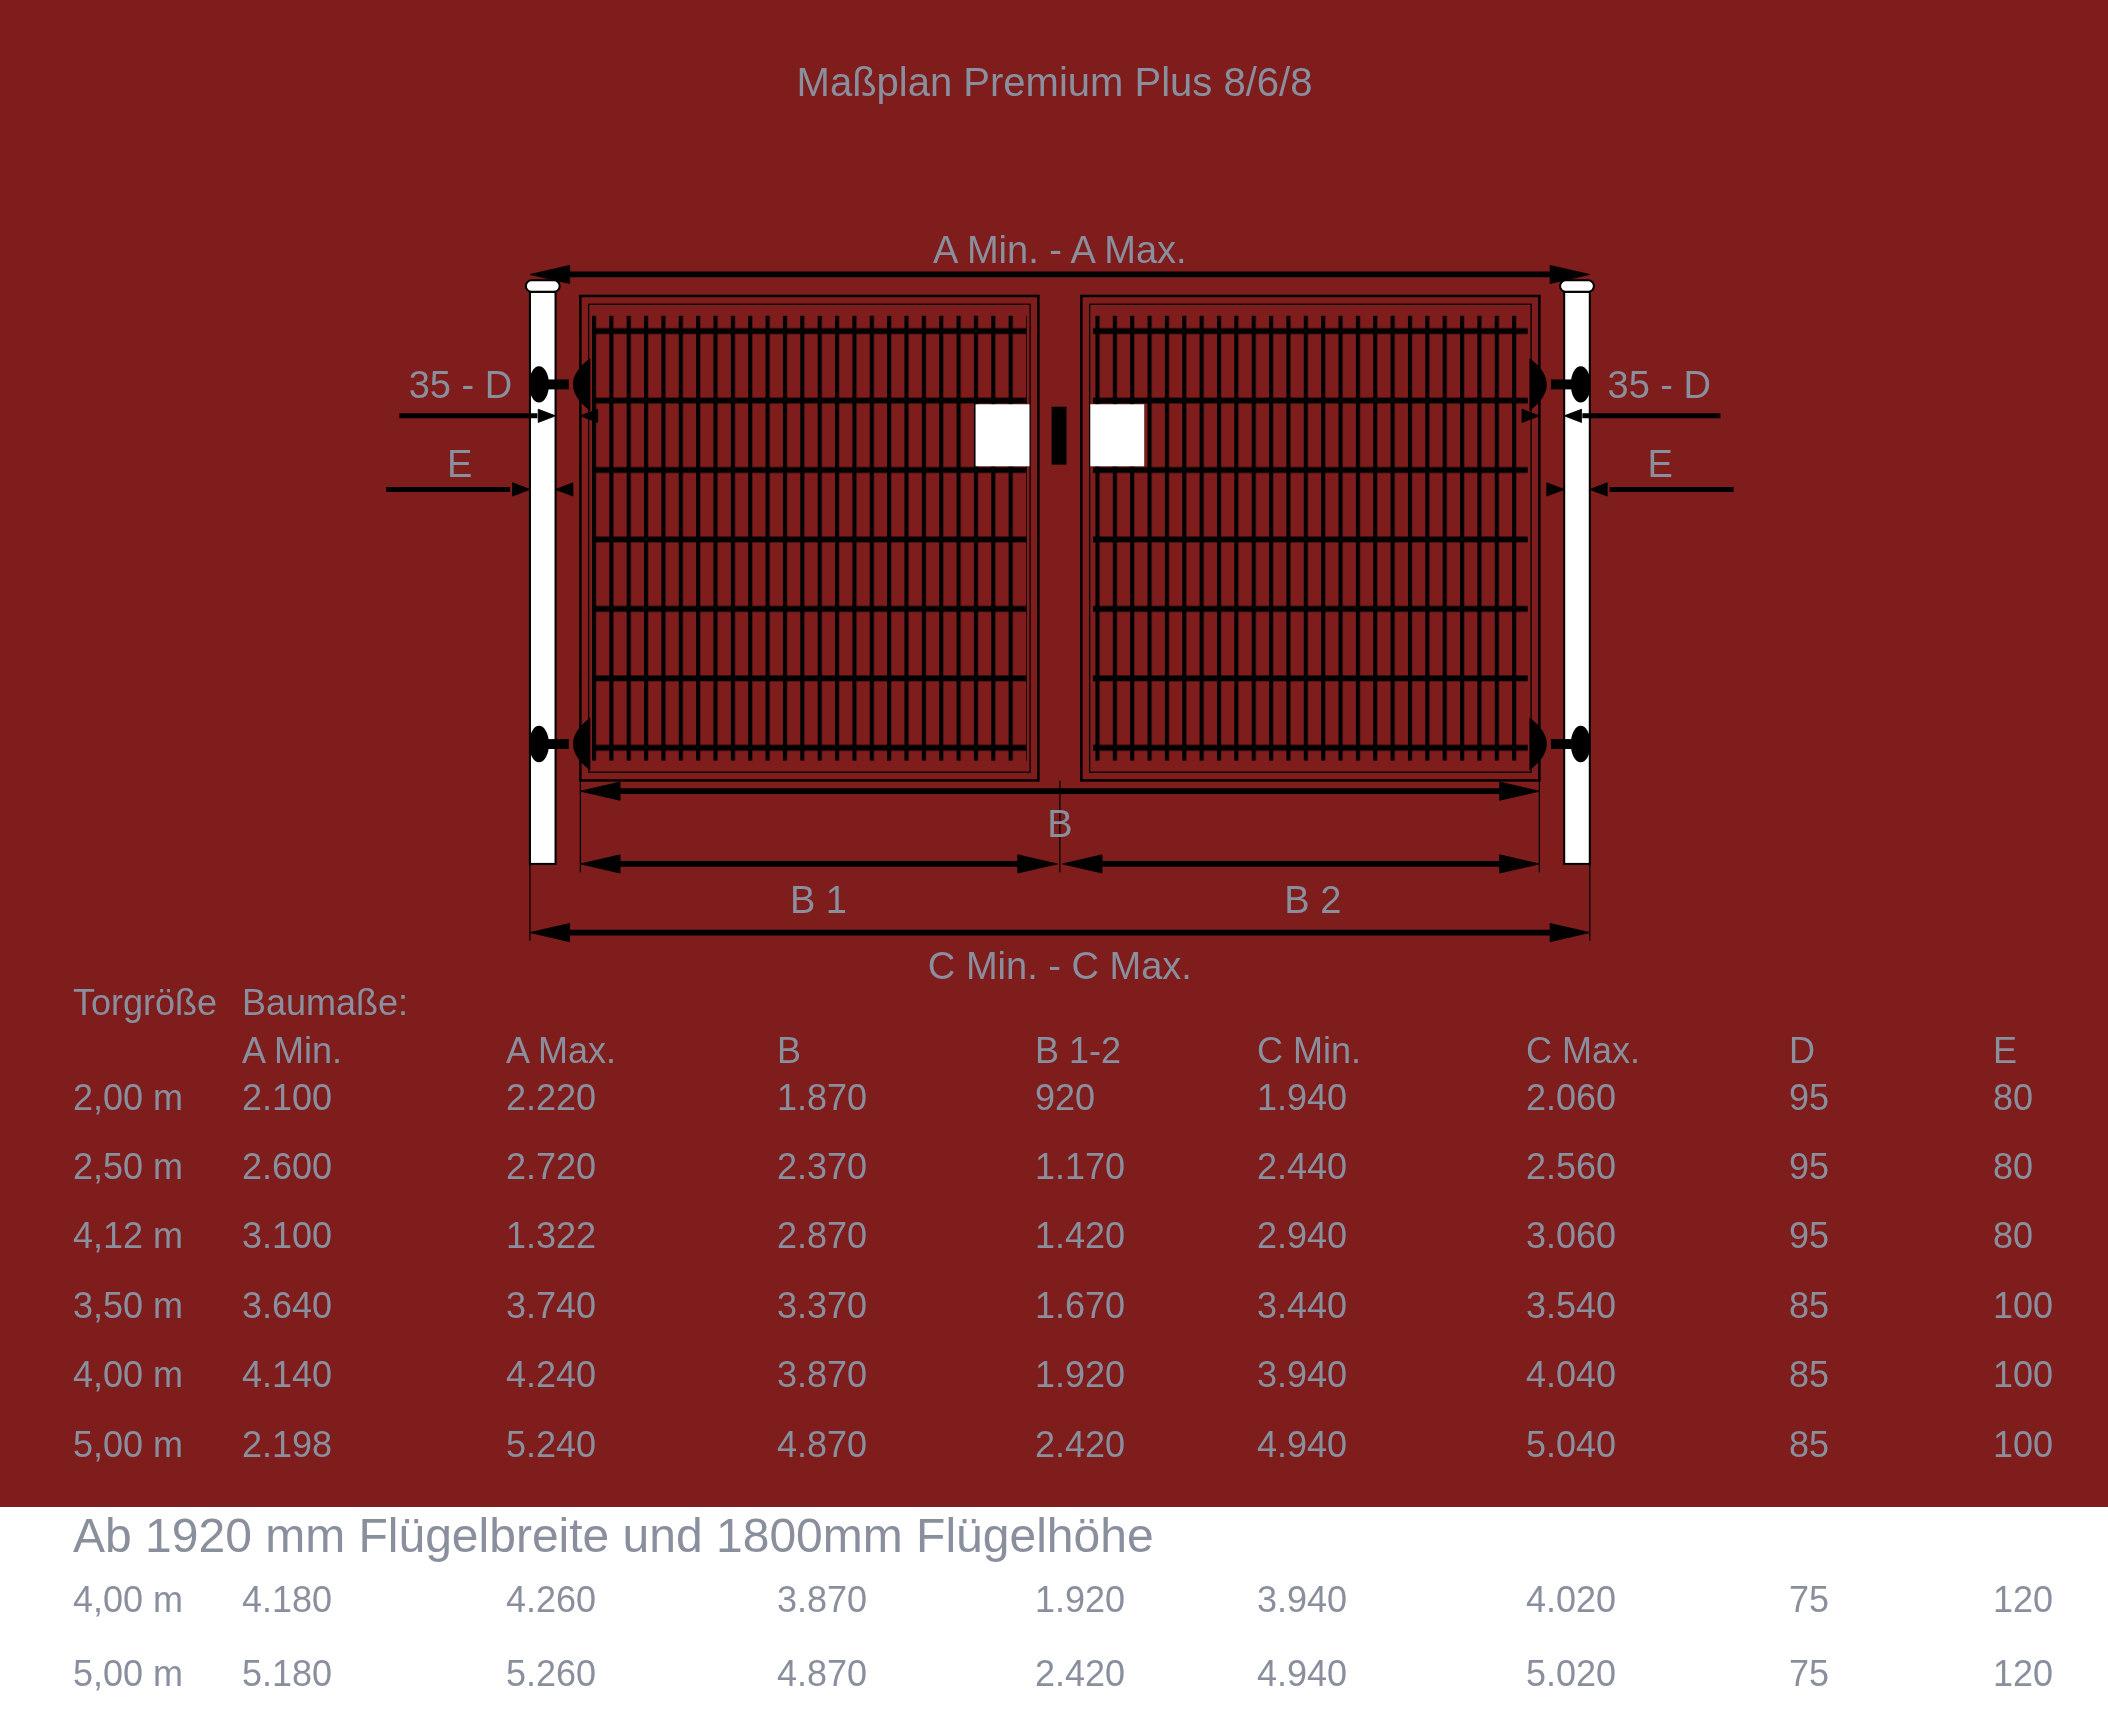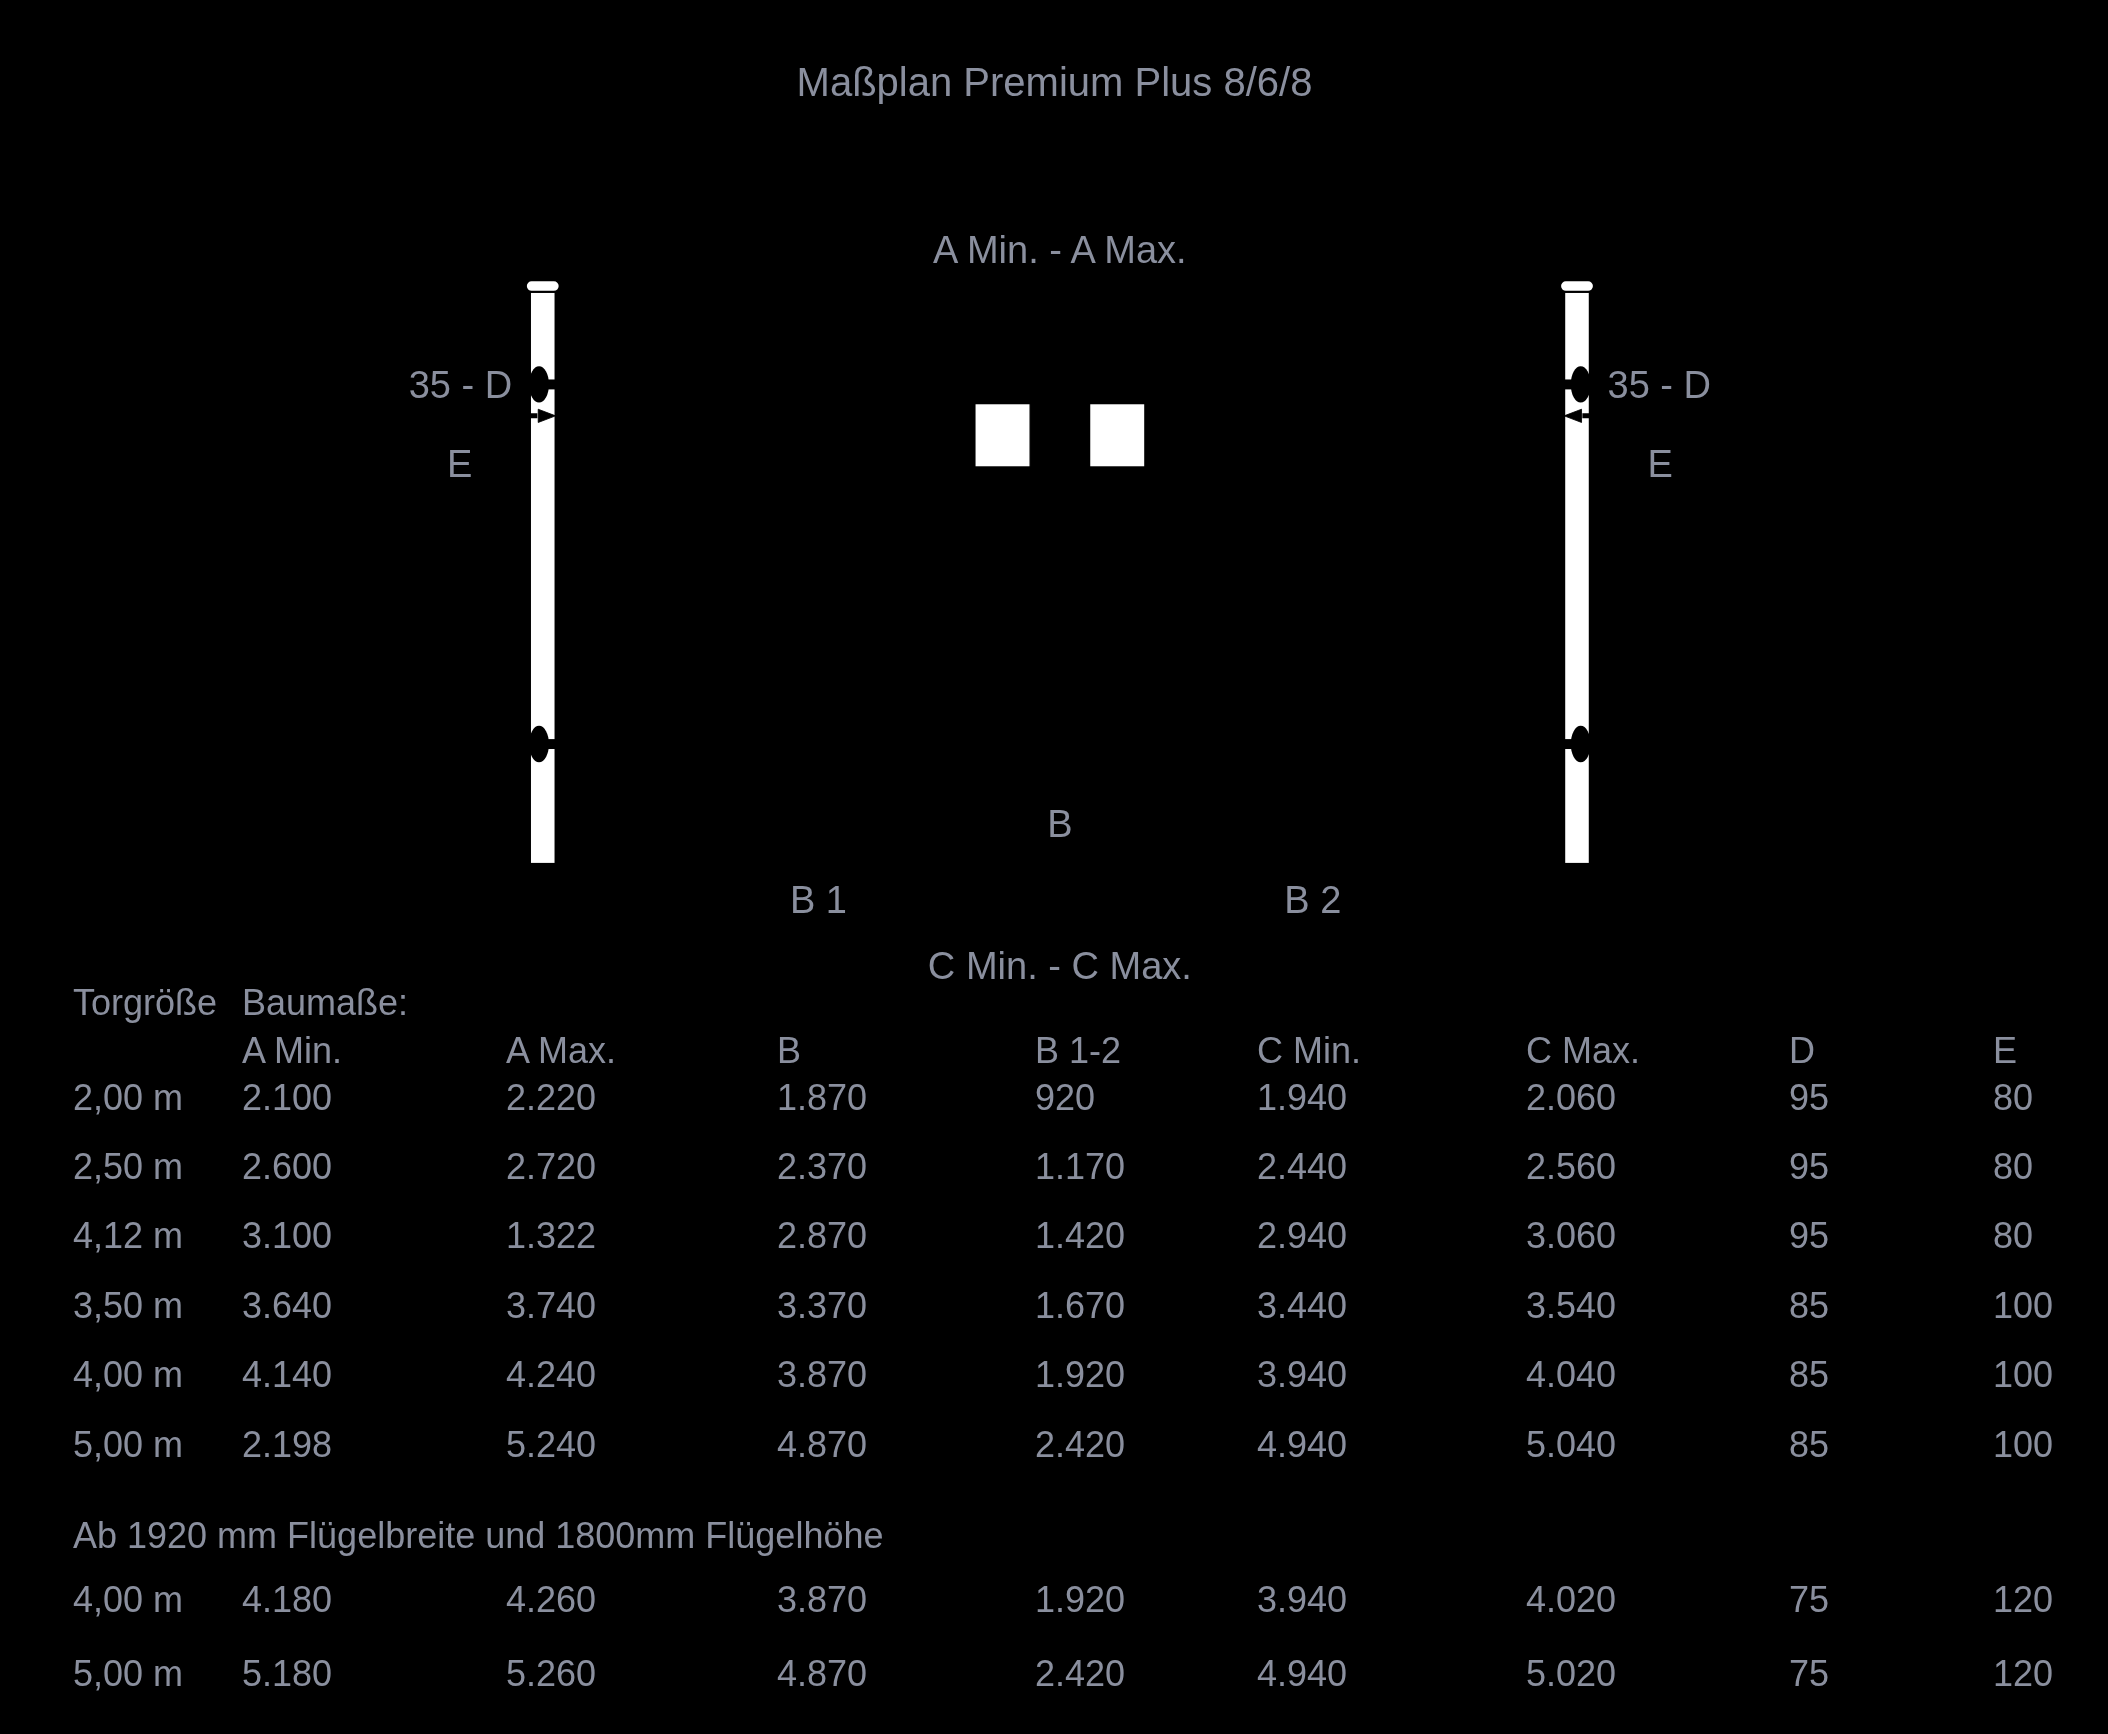--- a/index.html
+++ b/index.html
@@ -1,27 +1,27 @@
 <!DOCTYPE html>
 <html style="font-size:13.2px"><head>
 <meta charset="utf-8">
 <style>
   html,body{margin:0;padding:0;background:#ffffff;}
   body{width:2109px;height:1734px;overflow:hidden;
        font-family:"Liberation Sans",sans-serif;color:#8a8f9e;}
-  .page{position:relative;width:2109px;height:1734px;background:#000000;text-decoration:underline;}
+  .page{position:relative;width:2109px;height:1507px;background:#7f1d1d;text-decoration:underline;}
   .title{position:absolute;top:51px;left:0;width:2109px;text-align:center;
          font-size:40px;line-height:63px;color:#8a8f9e;}
   .diagram-svg{position:absolute;top:0;left:0;}
   .diagram-svg text{font-family:"Liberation Sans",sans-serif;font-size:46px;fill:#8a8f9e;}
   .diagram-svg .shape{stroke:#000;}
   .trow{position:absolute;left:73px;display:grid;
         grid-template-columns:169px 264px 271px 258px 222px 269px 263px 204px 117px;
         font-size:36px;height:45px;line-height:45px;white-space:nowrap;color:#8a8f9e;}
-  .note{position:absolute;left:73px;font-size:36px;line-height:45px;color:#8a8f9e;}
+  .note{position:absolute;left:73px;font-size:48px;line-height:45px;color:#8a8f9e;}
 </style>
 </head>
 <body>
 
 <div class="page">
 
   <div class="title">
     <div>Maßplan Premium Plus 8/6/8</div>
   </div>
 

